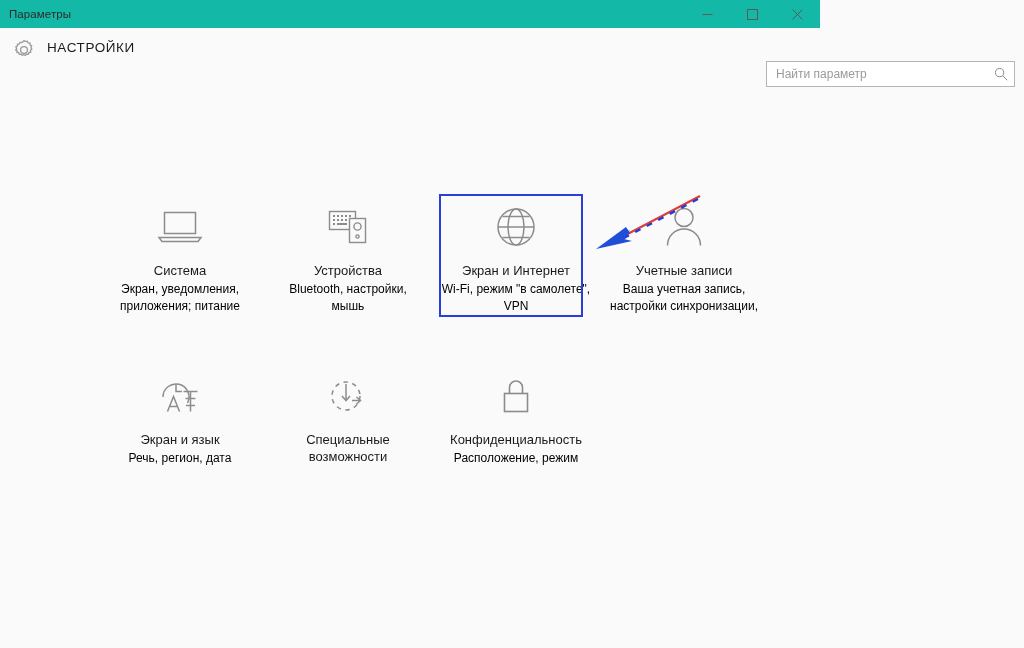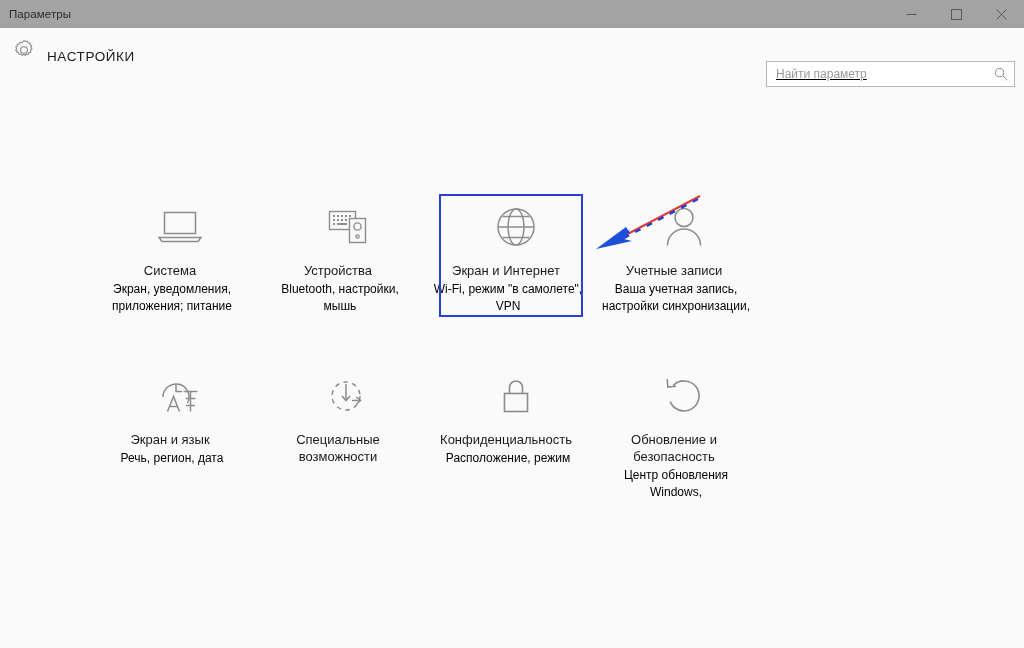--- a/index.html
+++ b/index.html
@@ -12,22 +12,22 @@
 
   #app {
     position: relative;
     width: 1024px; height: 648px;
     background: #fafafa;
   }
 
   
   .titlebar {
     position: absolute; left: 0; top: 0;
-    width: 1024px; height: 28px;
-    background: #a3a3a3;
+    width: 820px; height: 28px;
+    background: #14b8a6;
     display: flex; align-items: center;
   }
   .titlebar-text {
     margin-left: 9px;
     font-size: 11.5px;
     color: #2b2b2b;
     letter-spacing: .1px;
   }
   .wincontrols {
     position: absolute; right: 0; top: 0;
@@ -45,33 +45,33 @@
     position: absolute; left: 0; top: 28px;
     width: 1024px; height: 46px;
     background: #fafafa;
   }
   .gear {
     position: absolute; left: 9px; top: 7px;
     width: 30px; height: 30px;
     display: flex; align-items: center; justify-content: center;
   }
   .app-title {
-    position: absolute; left: 47px; top: 21px;
+    position: absolute; left: 47px; top: 12px;
     font-size: 13.5px;
     color: #1b1b1b;
     letter-spacing: .6px;
     font-weight: 400;
   }
 
   .searchbox {
     position: absolute; left: 766px; top: 33px;
     width: 249px; height: 26px;
     background: #ffffff;
     border: 1px solid #b5b5b5;
-    display: flex; align-items: flex-end; text-decoration: underline;
+    display: flex; align-items: flex-end;
   }
   .searchbox input {
     flex: 1;
     border: 0; outline: 0;
     background: transparent;
     font-family: "Liberation Sans", "DejaVu Sans", sans-serif;
     font-size: 12px;
     color: #333;
     padding: 0 6px 0 9px;
     height: 100%;
@@ -90,20 +90,21 @@
     width: 840px;
   }
   .row { display: flex; }
   .row.row2 { margin-top: 40px; }
 
   .tile {
     width: 168px;
     padding-top: 12px;
     display: flex;
     flex-direction: column;
+    align-items: center;
     text-align: center;
   }
   .tile-icon {
     height: 58px;
     display: flex; align-items: center; justify-content: center;
     color: #8c8c8c;
   }
   .tile-title {
     margin-top: 6px;
     font-size: 13px;
@@ -310,32 +311,20 @@
             <g fill="none" stroke="currentColor" stroke-width="1.6">
               <rect x="8.5" y="20.5" width="23" height="18"></rect>
               <path d="M13.5 20.5v-6a6.5 6.5 0 0 1 13 0v6"></path>
             </g>
           </svg>
         </div>
         <div class="tile-title">Конфиденциальность</div>
         <div class="tile-sub">Расположение, режим</div>
       </div>
 
-      <div class="tile">
-        <div class="tile-icon">
-          <svg width="46" height="46" viewBox="0 0 46 46" aria-hidden="true">
-            <g fill="none" stroke="currentColor" stroke-width="1.6">
-              <path d="M12.2 12.6a15 15 0 1 1-3.0 16.0"></path>
-              <path d="M6.2 6.0l.7 8.1 8.1-.9"></path>
-            </g>
-          </svg>
-        </div>
-        <div class="tile-title">Обновление и безопасность</div>
-        <div class="tile-sub">Центр обновления Windows,</div>
-      </div>
 
     </div>
   </div>
 
   <div class="sel-box"></div>
 
   <div class="anno-arrow">
     <svg width="130" height="76" viewBox="0 0 130 76" aria-hidden="true">
 
       <line x1="114" y1="10" x2="34" y2="52" stroke="#e03b3b" stroke-width="2.1"></line>

